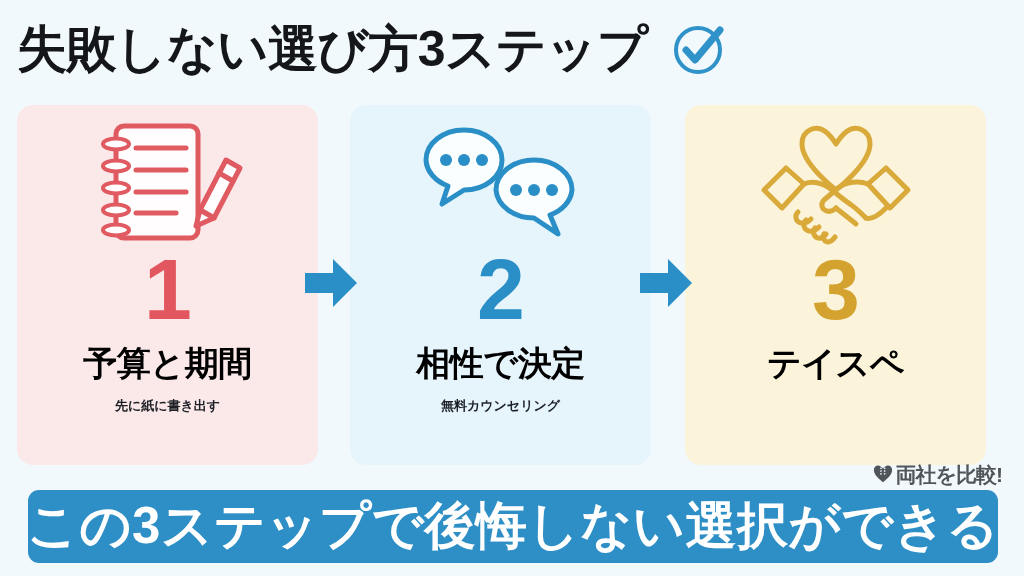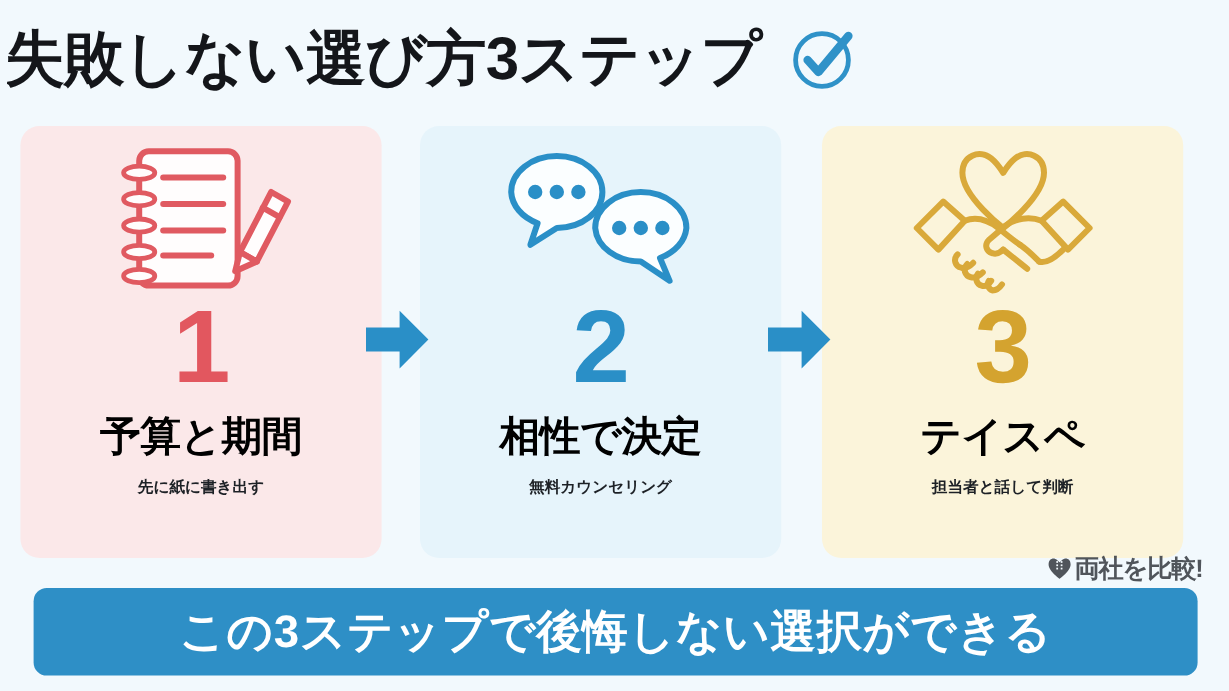--- a/index.html
+++ b/index.html
@@ -11,21 +11,21 @@
     height: 576px;
     background: #f2f9fd;
     font-family: "Liberation Sans", "DejaVu Sans", sans-serif;
     overflow: hidden;
     position: relative;
   }
 
   
   .title-row {
     position: absolute;
-    left: 4px;
+    left: 17px;
     top: 12px;
     height: 74px;
     display: flex;
     align-items: center;
     gap: 22px;
   }
   .title-text {
     font-size: 50px;
     font-weight: 900;
     color: #14161a;
@@ -114,21 +114,21 @@
     top: 490px;
     width: 970px;
     height: 73px;
     background: #2e8fc6;
     border-radius: 11px;
     display: flex;
     align-items: center;
     justify-content: center;
   }
   .banner-text {
-    font-size: 38px;
+    font-size: 51px;
     font-weight: 900;
     color: #ffffff;
     letter-spacing: 0.5px;
     white-space: nowrap;
   }
 
   
   .watermark {
     position: absolute;
     right: 22px;
@@ -230,21 +230,20 @@
           <path d="M48 102 C44 106 46 112 51 113 C54 114 58 112 61 109"></path>
           <path d="M57 110 C54 114 56 119 60 120 C63 121 66 119 68 116"></path>
           <path d="M66 116 C64 119 66 123 69 124 C72 124 75 122 77 119"></path>
           <path d="M78 90 C84 95 92 101 98 106"></path>
           <path d="M128 90 C122 96 114 102 108 100"></path>
         </g>
       </svg>
     </div>
     <div class="step-num num-3">3</div>
     <div class="card-title">テイスペ</div>
-    <div class="card-sub">担当者と話して判断</div>
   </div>
 </div>
 
 <svg class="arrow arrow-1" viewBox="0 0 56 56">
   <path d="M2 18 H30 V4 L54 28 L30 52 V38 H2 Z" fill="#2a8fc7"></path>
 </svg>
 <svg class="arrow arrow-2" viewBox="0 0 56 56">
   <path d="M2 18 H30 V4 L54 28 L30 52 V38 H2 Z" fill="#2a8fc7"></path>
 </svg>
 

